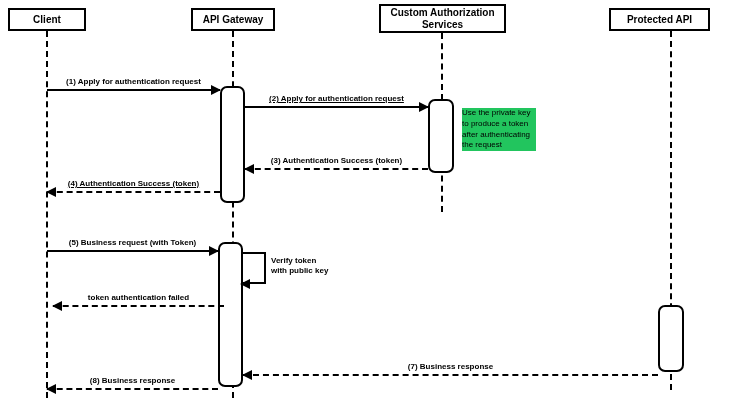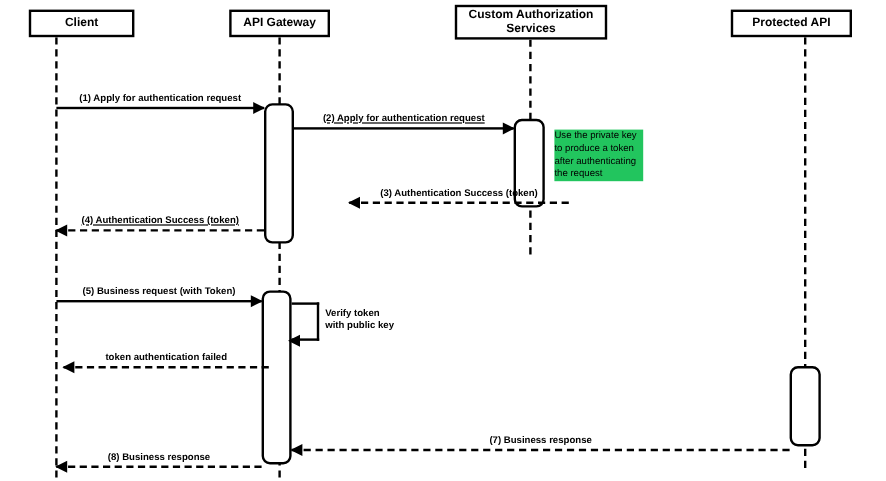--- a/index.html
+++ b/index.html
@@ -48,21 +48,21 @@
 </head>
 <body>
 
 <div id="stage">
 
   <div class="lifeline" style="left:46px; top:31px; height:367px;"></div>
   <div class="lifeline" style="left:232px; top:31px; height:367px;"></div>
   <div class="lifeline" style="left:441px; top:33px; height:179px;"></div>
   <div class="lifeline" style="left:670px; top:31px; height:359px;"></div>
 
-  <div class="actor" style="left:24px; top:8px; width:88px; height:23px;">
+  <div class="actor" style="left:8px; top:8px; width:78px; height:23px;">
     <span>Client</span>
   </div>
   <div class="actor" style="left:191px; top:8px; width:84px; height:23px;">
     <span>API Gateway</span>
   </div>
   <div class="actor" style="left:609px; top:8px; width:101px; height:23px;">
     <span>Protected API</span>
   </div>
   <div class="actor" style="left:379px; top:4px; width:127px; height:29px;">
     <span>Custom Authorization Services</span>
@@ -82,21 +82,21 @@
 
   <div class="msg" style="left:245px; top:94px; width:183px;text-decoration:underline;">
     <div class="msg-label">(2) Apply for authentication request</div>
     <div class="msg-line">
         <span class="arr right"></span>
       </div>
   </div>
 
   <div class="note" style="left:462px; top:108px;">Use the private key to produce a token after authenticating the request</div>
 
-  <div class="msg" style="left:245px; top:156px; width:183px;padding-left:46px;">
+  <div class="msg" style="left:245px; top:156px; width:183px;">
     <div class="msg-label">(3) Authentication Success (token)</div>
     <div class="msg-line dashed">
         <span class="arr left"></span>
       </div>
   </div>
 
   <div class="msg" style="left:47px; top:179px; width:173px;text-decoration:underline;">
     <div class="msg-label">(4) Authentication Success (token)</div>
     <div class="msg-line dashed">
         <span class="arr left"></span>

